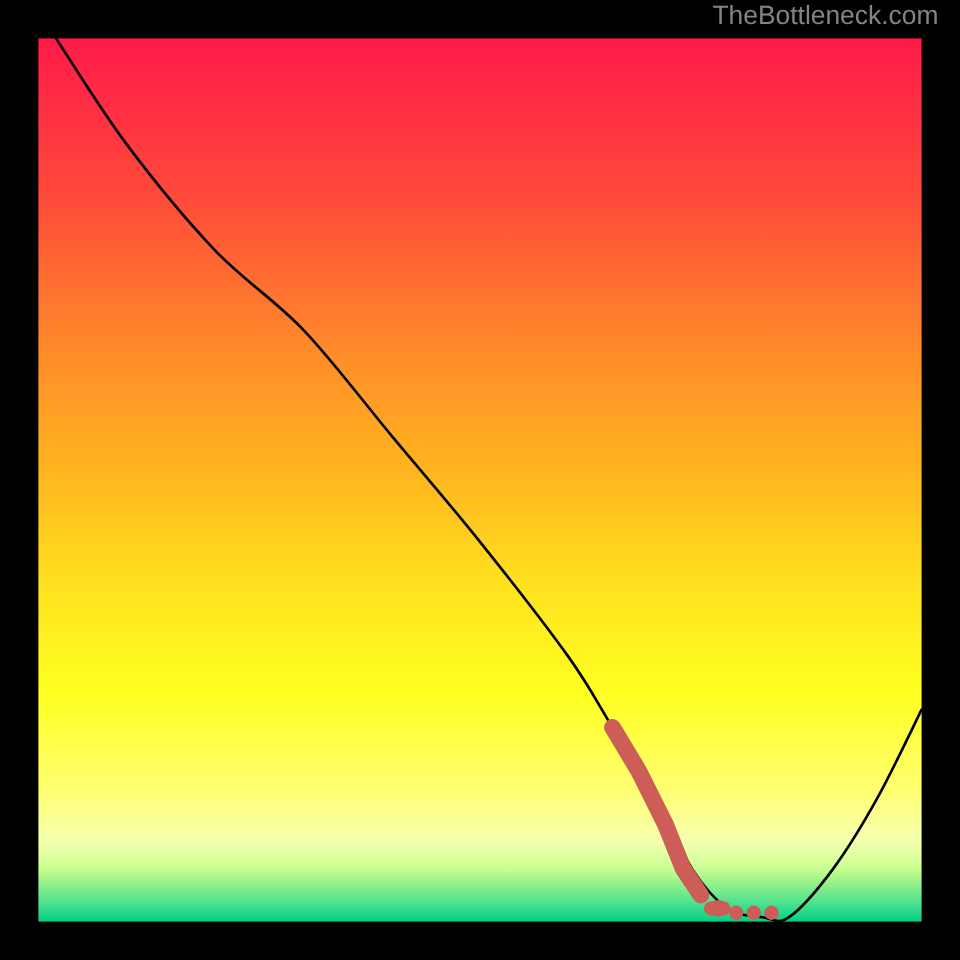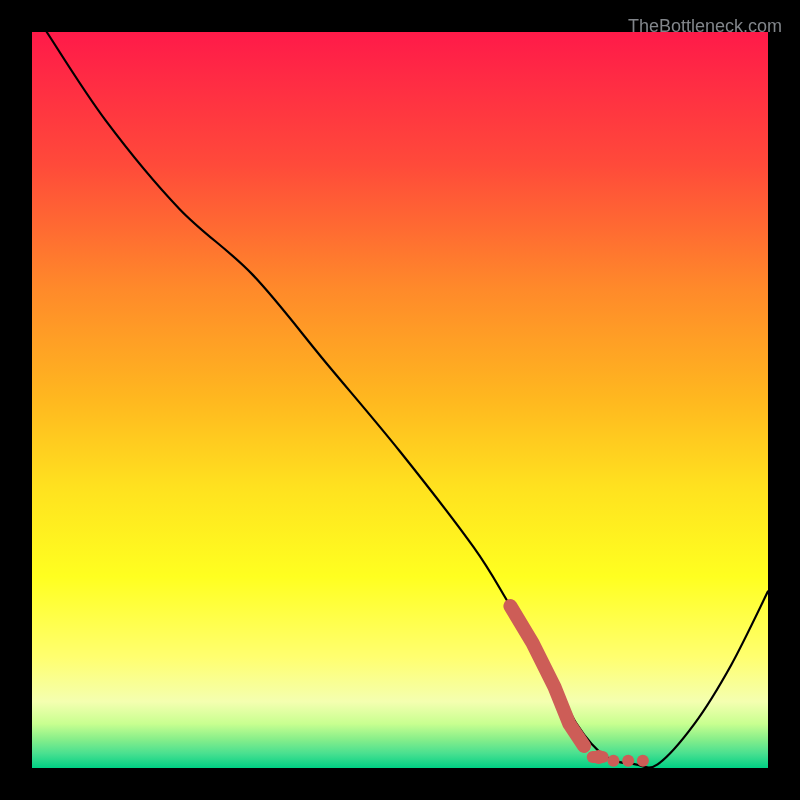--- a/index.html
+++ b/index.html
@@ -10,24 +10,24 @@
     background: #000000;
     overflow: hidden;
   }
   .container {
     position: relative;
     width: 800px;
     height: 800px;
   }
   .attribution {
     position: absolute;
-    top: 16px;
+    top: 0;
     right: 18px;
     font-family: Arial, Helvetica, sans-serif;
-    font-size: 18px;
+    font-size: 22px;
     color: #81858a;
     font-weight: 400;
     letter-spacing: 0px;
   }
   svg {
     position: absolute;
     top: 0;
     left: 0;
   }
 </style>

